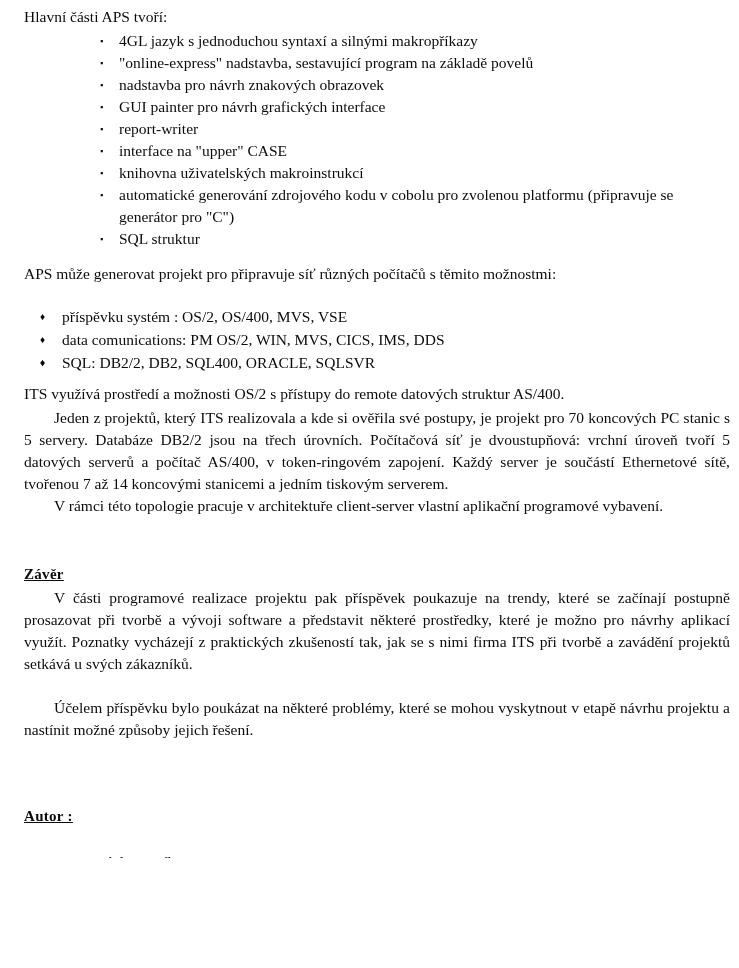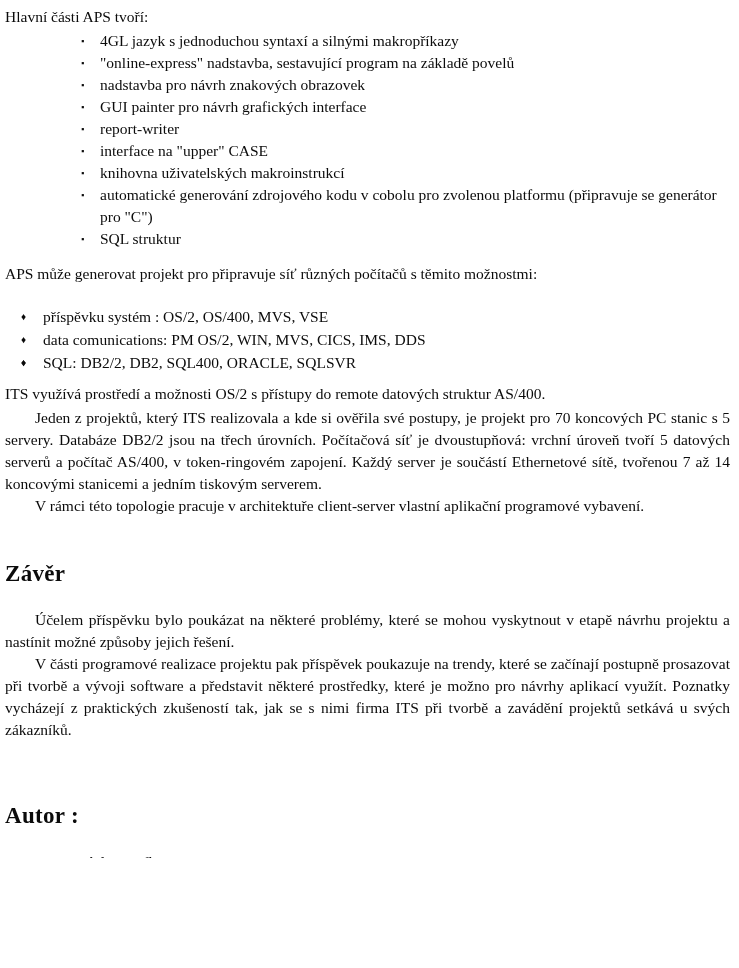--- a/index.html
+++ b/index.html
@@ -6,21 +6,21 @@
   body {
     width: 739px; height: 968px;
     background: #ffffff;
     color: #0b0b0b;
     font-family: "Liberation Serif", serif;
     overflow: hidden;
   }
   .page {
     box-sizing: border-box;
     width: 739px; height: 858px;
-    padding: 6px 9px 0 5px;
+    padding: 6px 9px 0 24px;
     overflow: hidden;
   }
   .body-text { font-size: 15.5px; line-height: 22px; }
 
   .lead { margin: 0; }
 
   
   .list-squares { margin: 2px 0 0 0; padding: 0; list-style: none; }
   .list-squares .li {
     position: relative;
@@ -49,24 +49,25 @@
 
   .just {
     margin: 0;
     text-align: justify;
     text-indent: 30px;
   }
   .p-project-1 { margin-top: 2px; }
 
   .section-heading {
     margin: 44px 0 0 0;
-    font-size: 23px;
+    font-size: 15px;
     line-height: 26px;
     font-weight: bold;
     letter-spacing: 0.3px;
+    text-decoration: underline;
   }
   .p-zaver-1 { margin-top: 22px; }
 
   .autor-heading { margin-top: 62px; }
 
   .author-block {
     margin: 26px 0 0 70px;
     font-size: 16px;
     line-height: 18px;
   }
@@ -100,22 +101,22 @@
     <div class="li"><span class="bullet">♦</span><span>SQL: DB2/2, DB2, SQL400, ORACLE, SQLSVR</span></div>
   </div>
 
   <p class="its-note">ITS využívá prostředí a možnosti OS/2 s přístupy do remote datových struktur AS/400.</p>
 
   <p class="just p-project-1">Jeden z projektů, který ITS realizovala a kde si ověřila své postupy, je projekt pro 70 koncových PC stanic s 5 servery. Databáze DB2/2 jsou na třech úrovních. Počítačová síť je dvoustupňová: vrchní úroveň tvoří 5 datových serverů a počítač AS/400, v token-ringovém zapojení. Každý server je součástí Ethernetové sítě, tvořenou 7 až 14 koncovými stanicemi a jedním tiskovým serverem.</p>
   <p class="just">V rámci této topologie pracuje v architektuře client-server vlastní aplikační programové vybavení.</p>
 
   <h2 class="section-heading">Závěr</h2>
 
+  <p class="just">V části programové realizace projektu pak příspěvek poukazuje na trendy, které se začínají postupně prosazovat při tvorbě a vývoji software a představit některé prostředky, které je možno pro návrhy aplikací využít. Poznatky vycházejí z praktických zkušeností tak, jak se s nimi firma ITS při tvorbě a zavádění projektů setkává u svých zákazníků.</p>
   <p class="just p-zaver-1">Účelem příspěvku bylo poukázat na některé problémy, které se mohou vyskytnout v etapě návrhu projektu a nastínit možné způsoby jejich řešení.</p>
-  <p class="just">V části programové realizace projektu pak příspěvek poukazuje na trendy, které se začínají postupně prosazovat při tvorbě a vývoji software a představit některé prostředky, které je možno pro návrhy aplikací využít. Poznatky vycházejí z praktických zkušeností tak, jak se s nimi firma ITS při tvorbě a zavádění projektů setkává u svých zákazníků.</p>
 
   <h2 class="section-heading autor-heading">Autor :</h2>
 
   <div class="author-block">
     <div>Václav Defler</div>
     <div>vedoucí projekční stanic</div>
     <div>ITS a. s., Praha</div>
   </div>
 
 </div>

